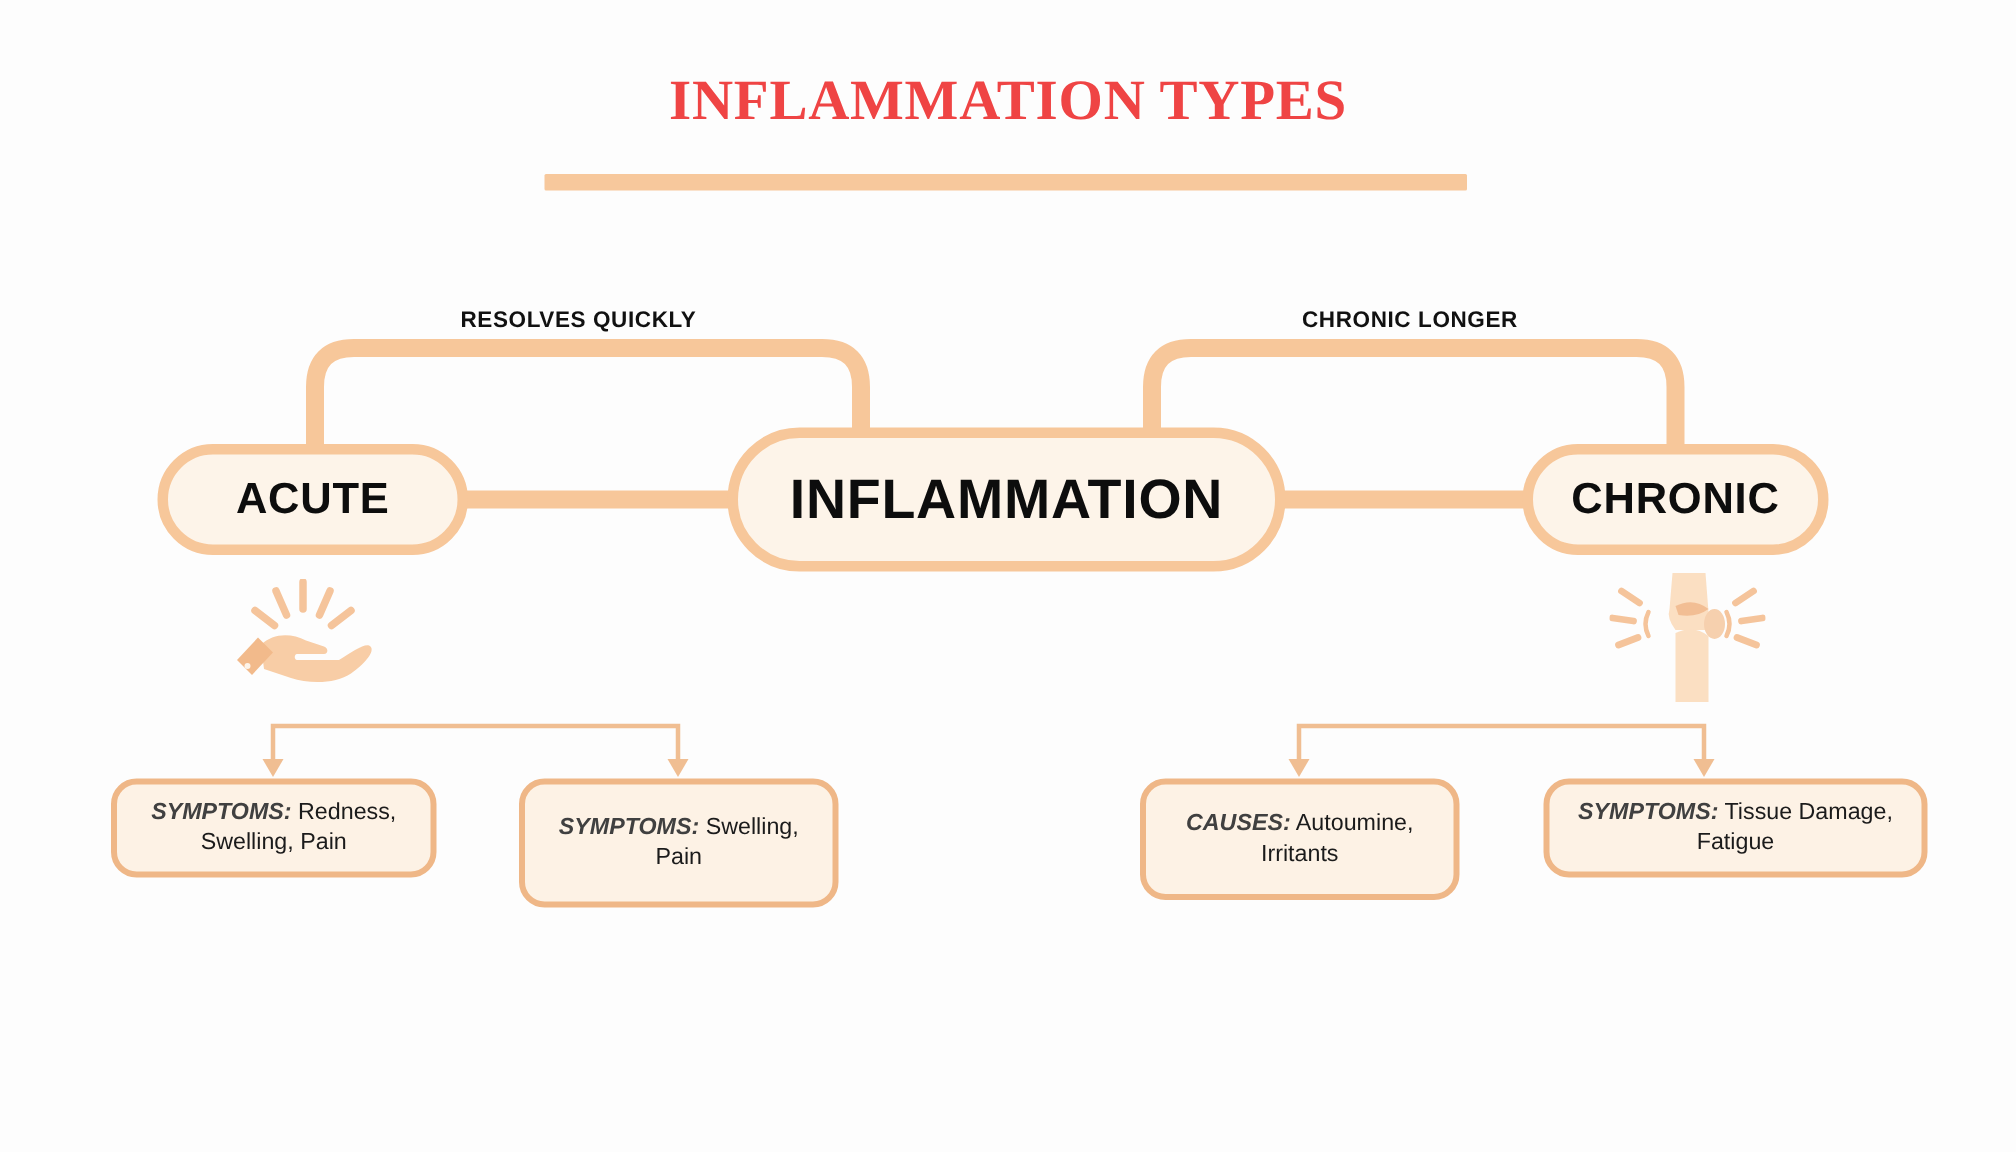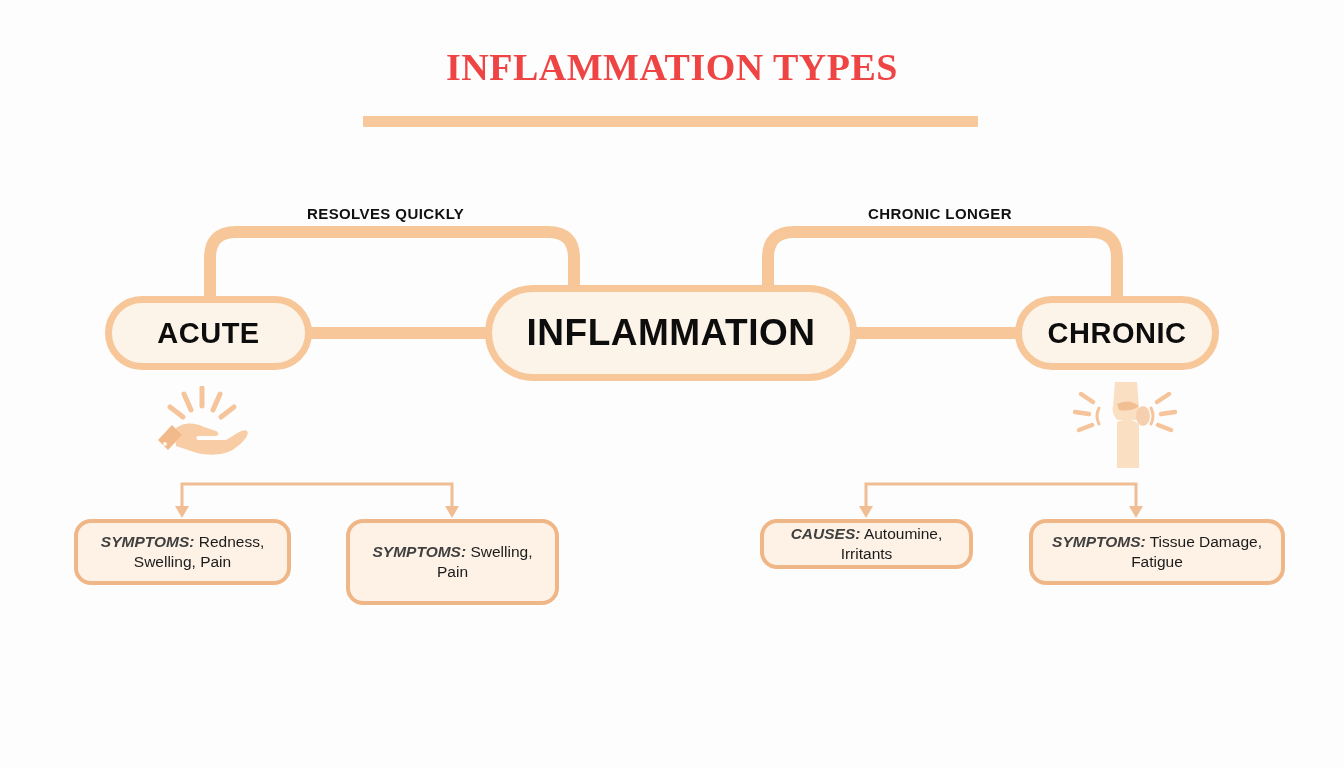--- a/index.html
+++ b/index.html
@@ -121,21 +121,21 @@
     font-weight: normal;
   }
   .card-text b {
     font-weight: bold;
     color: #404040;
     font-style: italic;
   }
 
   #card-a1 { left: 74px;  top: 519px; width: 217px; height: 66px; }
   #card-a2 { left: 346px; top: 519px; width: 213px; height: 86px; }
-  #card-c1 { left: 760px; top: 519px; width: 213px; height: 50px; }
+  #card-c1 { left: 760px; top: 519px; width: 213px; height: 81px; }
   #card-c2 { left: 1029px;top: 519px; width: 256px; height: 66px; }
 
   
   .icon-box {
     position: absolute;
     z-index: 3;
   }
   #icon-hand  { left: 152px;  top: 386px; width: 100px; height: 72px; }
   #icon-knee  { left: 1073px; top: 382px; width: 104px; height: 86px; }
 </style>

